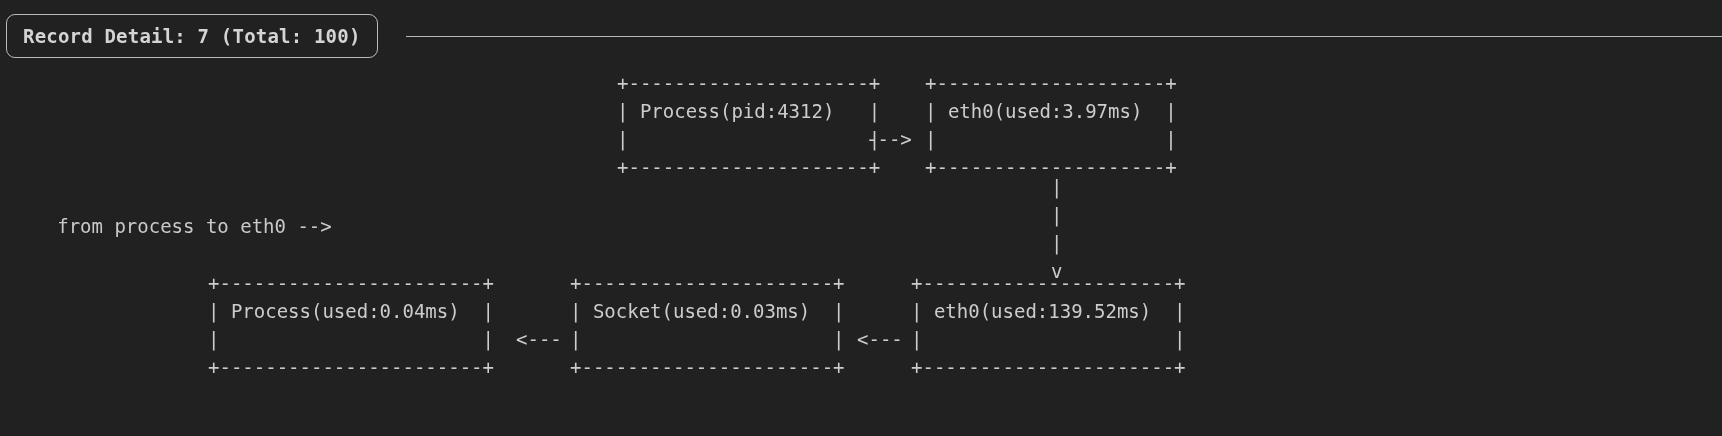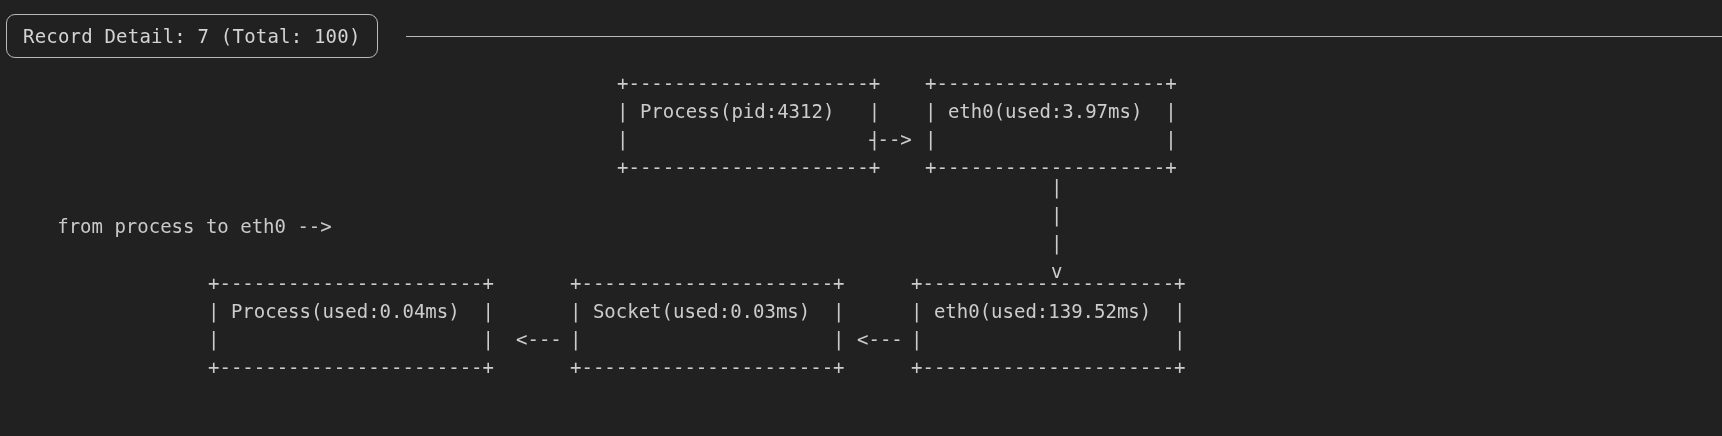--- a/index.html
+++ b/index.html
@@ -36,20 +36,21 @@
     top: 14px;
     height: 44px;
     box-sizing: border-box;
     border: 1px solid #b9b9b9;
     border-radius: 9px;
     background: #212121;
     padding: 0 16px;
     display: flex;
     align-items: center;
     z-index: 3;
+    font-weight: bold;
   }
   .title-text {
     font-size: 19px;
     line-height: 19px;
     letter-spacing: 0.2px;
     color: #d4d4d4;
     white-space: pre;
   }
   .header-rule {
     position: absolute;

